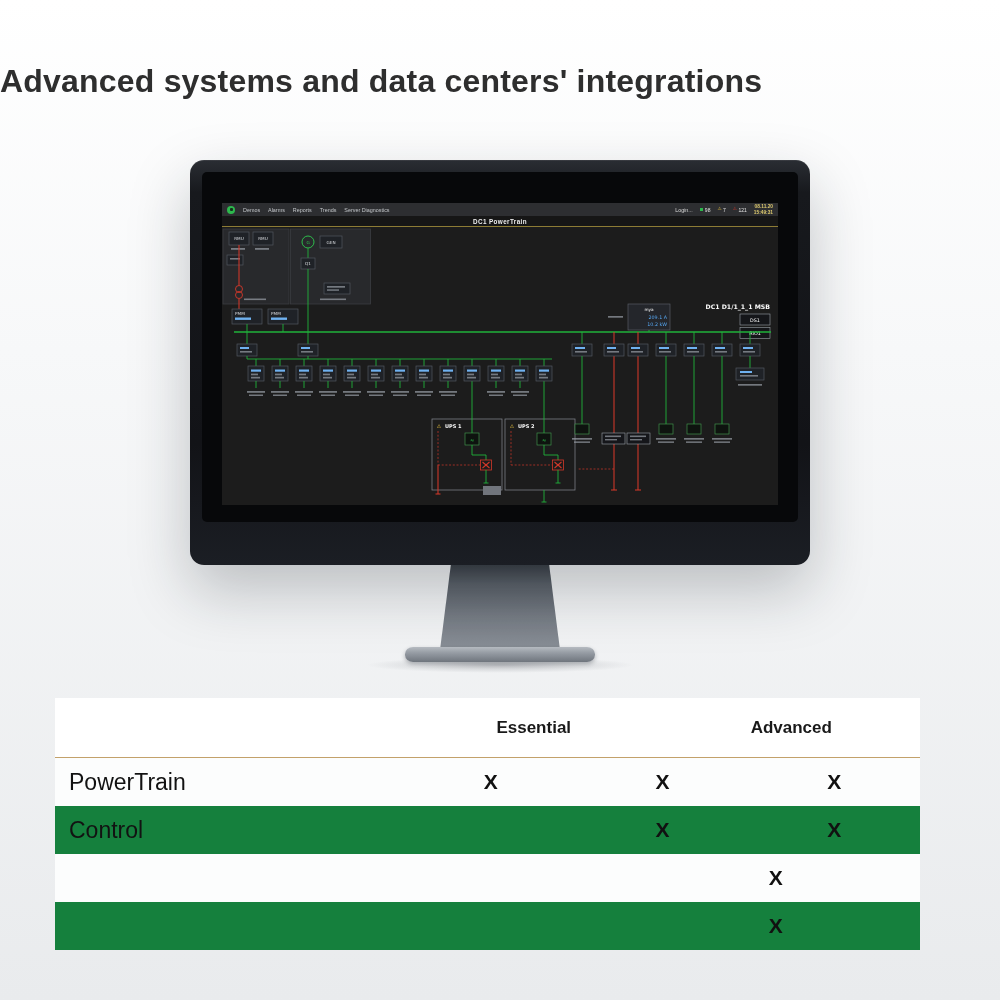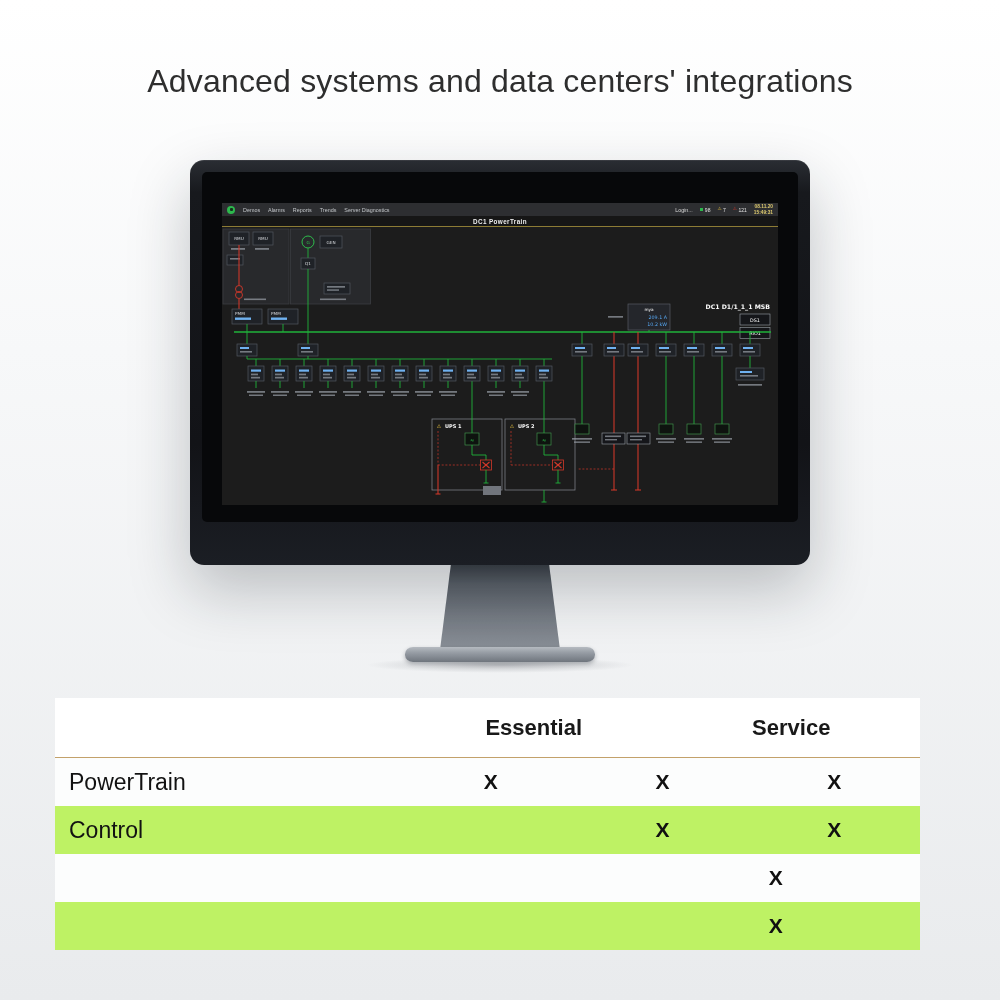--- a/index.html
+++ b/index.html
@@ -1,20 +1,20 @@
 <!DOCTYPE html>
 <html><head>
 <meta charset="utf-8">
 <style>
   *{margin:0;padding:0;box-sizing:border-box}
   html,body{width:1000px;height:1000px}
   body{font-family:"Liberation Sans",sans-serif;position:relative;overflow:hidden;
        background:linear-gradient(180deg,#ffffff 0%,#f7f8f9 35%,#e9ebed 100%)}
-  .page-title{position:absolute;top:63px;left:0;width:100%;text-align:center;
-       font-size:32px;font-weight:400;color:#2e2e2e;letter-spacing:.2px}
+  .page-title{position:absolute;top:63px;left:0;width:100%;text-align:left;
+       font-size:32px;font-weight:700;color:#2e2e2e;letter-spacing:.2px}
 
   
   .monitor{position:absolute;left:190px;top:160px;width:620px;height:405px;border-radius:14px;
        background:linear-gradient(180deg,#2a2d33 0%,#17191d 8%,#121317 70%,#1b1e24 100%);
        box-shadow:0 25px 60px rgba(25,30,40,.25), inset 0 1px 0 rgba(255,255,255,.07)}
   .screen{position:absolute;left:12px;top:12px;width:596px;height:350px;background:#07080a;
        border-radius:5px;overflow:hidden}
   .dash{position:absolute;left:20px;top:31px;width:556px;height:302px;background:#1c1c1c}
   .stand-neck{position:absolute;left:440px;top:565px;width:120px;height:85px;
        background:linear-gradient(180deg,#3a3f46 0%,#5a6068 22%,#757b83 60%,#8a9098 100%);
@@ -65,24 +65,24 @@
   .greenc{stroke:#2ecc4e;stroke-width:.9;fill:none}
   .ups{fill:none;stroke:#7a7e85;stroke-width:.8}
   .grayfill{fill:#71757c}
 
   
   .pricing{position:absolute;left:55px;top:698px;width:865px}
   .p-row{display:flex;align-items:center}
   .p-head{height:60px;background:#ffffff;border-bottom:1px solid rgba(185,145,80,.85)}
   .p-col{flex:1;text-align:center}
   .p-label{flex:0 0 350px;padding-left:14px;text-align:left}
-  .p-head .p-col{font-size:22px;font-weight:800;color:#191919}
+  .p-head .p-col{font-size:17px;font-weight:800;color:#191919}
   .p-body{height:48px}
   .row-a{background:#fcfdfd}
-  .row-b{background:#bef264}
+  .row-b{background:#15803d}
   .p-feature{font-size:23px;color:#121212}
   .p-mark{font-size:21px;font-weight:700;color:#111}
 </style>
 </head>
 <body>
 
 <h1 class="page-title">Advanced systems and data centers' integrations</h1>
 
 <div class="floor-shadow"></div>
 <div class="stand-neck"></div>
@@ -414,21 +414,21 @@
         </svg>
 
     </div>
   </div>
 </div>
 
 <div class="pricing">
   <div class="p-row p-head">
     <div class="p-label"></div>
     <div class="p-col">Essential</div>
-    <div class="p-col">Service</div>
+    <div class="p-col">Advanced</div>
   </div>
   <div class="p-row p-body row-a">
     <div class="p-label p-feature">PowerTrain</div>
     <div class="p-col p-mark">X</div>
     <div class="p-col p-mark">X</div>
     <div class="p-col p-mark">X</div>
   </div>
   <div class="p-row p-body row-b">
     <div class="p-label p-feature">Control</div>
     <div class="p-col p-mark"></div>

